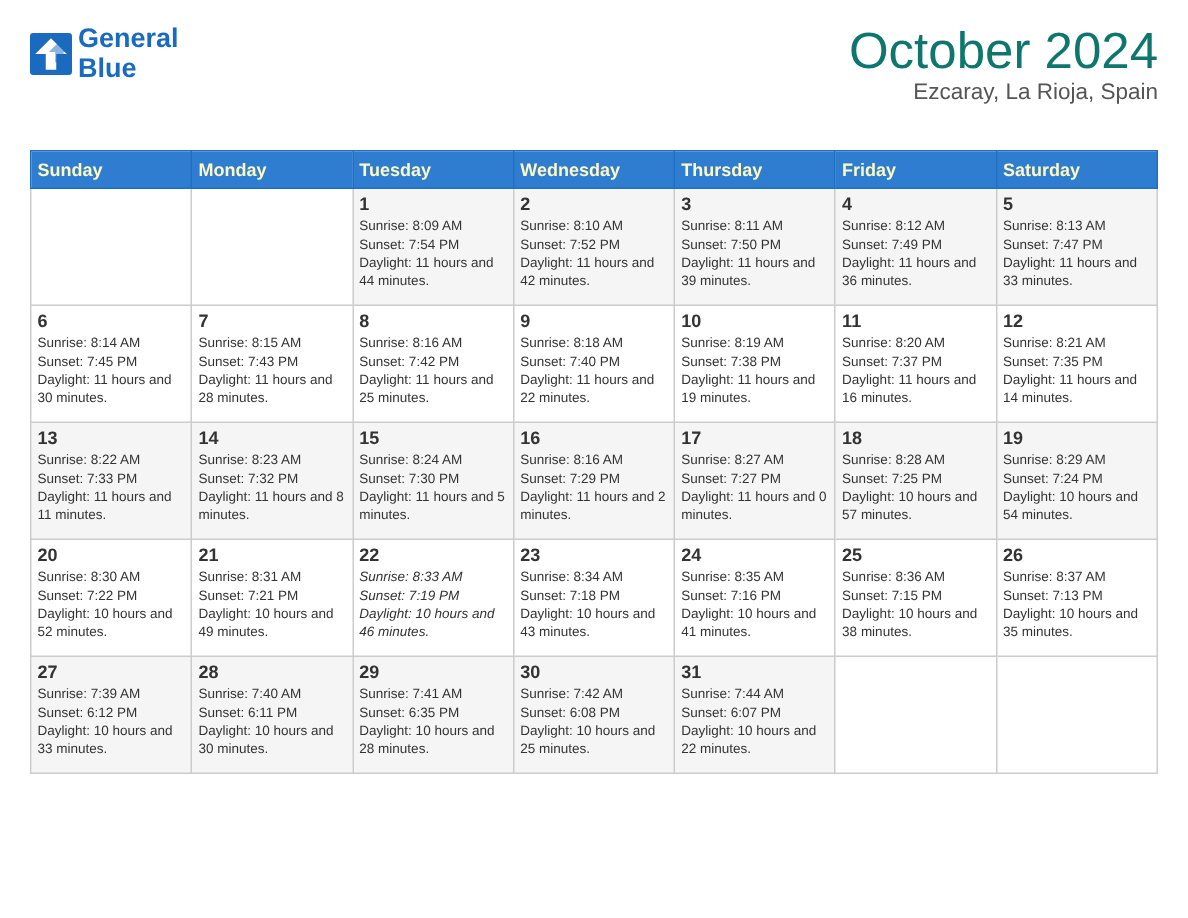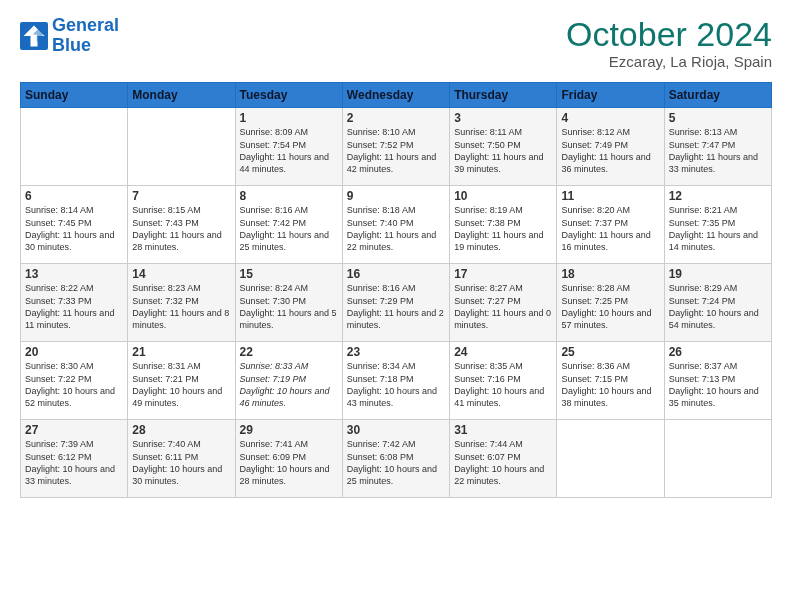--- a/index.html
+++ b/index.html
@@ -11,21 +11,21 @@
       overflow: hidden;
     }
     .page {
       width: 792px;
       padding: 16px 20px 10px 20px;
     }
     .header {
       display: flex;
       justify-content: space-between;
       align-items: flex-start;
-      margin-bottom: 12px;
+      margin-bottom: 30px;
     }
     .logo {
       display: flex;
       align-items: center;
     }
     .logo-text {
       font-size: 18px;
       font-weight: bold;
       color: #333;
       line-height: 1.1;
@@ -51,21 +51,21 @@
       font-size: 15px;
       color: #555;
     }
     table {
       width: 100%;
       border-collapse: collapse;
       table-layout: fixed;
     }
     thead th {
       background-color: #2e7dd1;
-      color: #0f172a;
+      color: #fef9c3;
       font-size: 12px;
       font-weight: bold;
       padding: 5px 4px;
       text-align: left;
       border: 1px solid #2070c0;
     }
     tbody td {
       border: 1px solid #ccc;
       vertical-align: top;
       padding: 3px 4px;
@@ -302,21 +302,21 @@
           </td>
           <td>
             <span class="day-num">28</span>
             <div class="cell-text" style="white-space: pre-line;">Sunrise: 7:40 AM
 Sunset: 6:11 PM
 Daylight: 10 hours and 30 minutes.</div>
           </td>
           <td>
             <span class="day-num">29</span>
             <div class="cell-text" style="white-space: pre-line;">Sunrise: 7:41 AM
-Sunset: 6:09 PM
+Sunset: 6:35 PM
 Daylight: 10 hours and 28 minutes.</div>
           </td>
           <td>
             <span class="day-num">30</span>
             <div class="cell-text" style="white-space: pre-line;">Sunrise: 7:42 AM
 Sunset: 6:08 PM
 Daylight: 10 hours and 25 minutes.</div>
           </td>
           <td>
             <span class="day-num">31</span>

